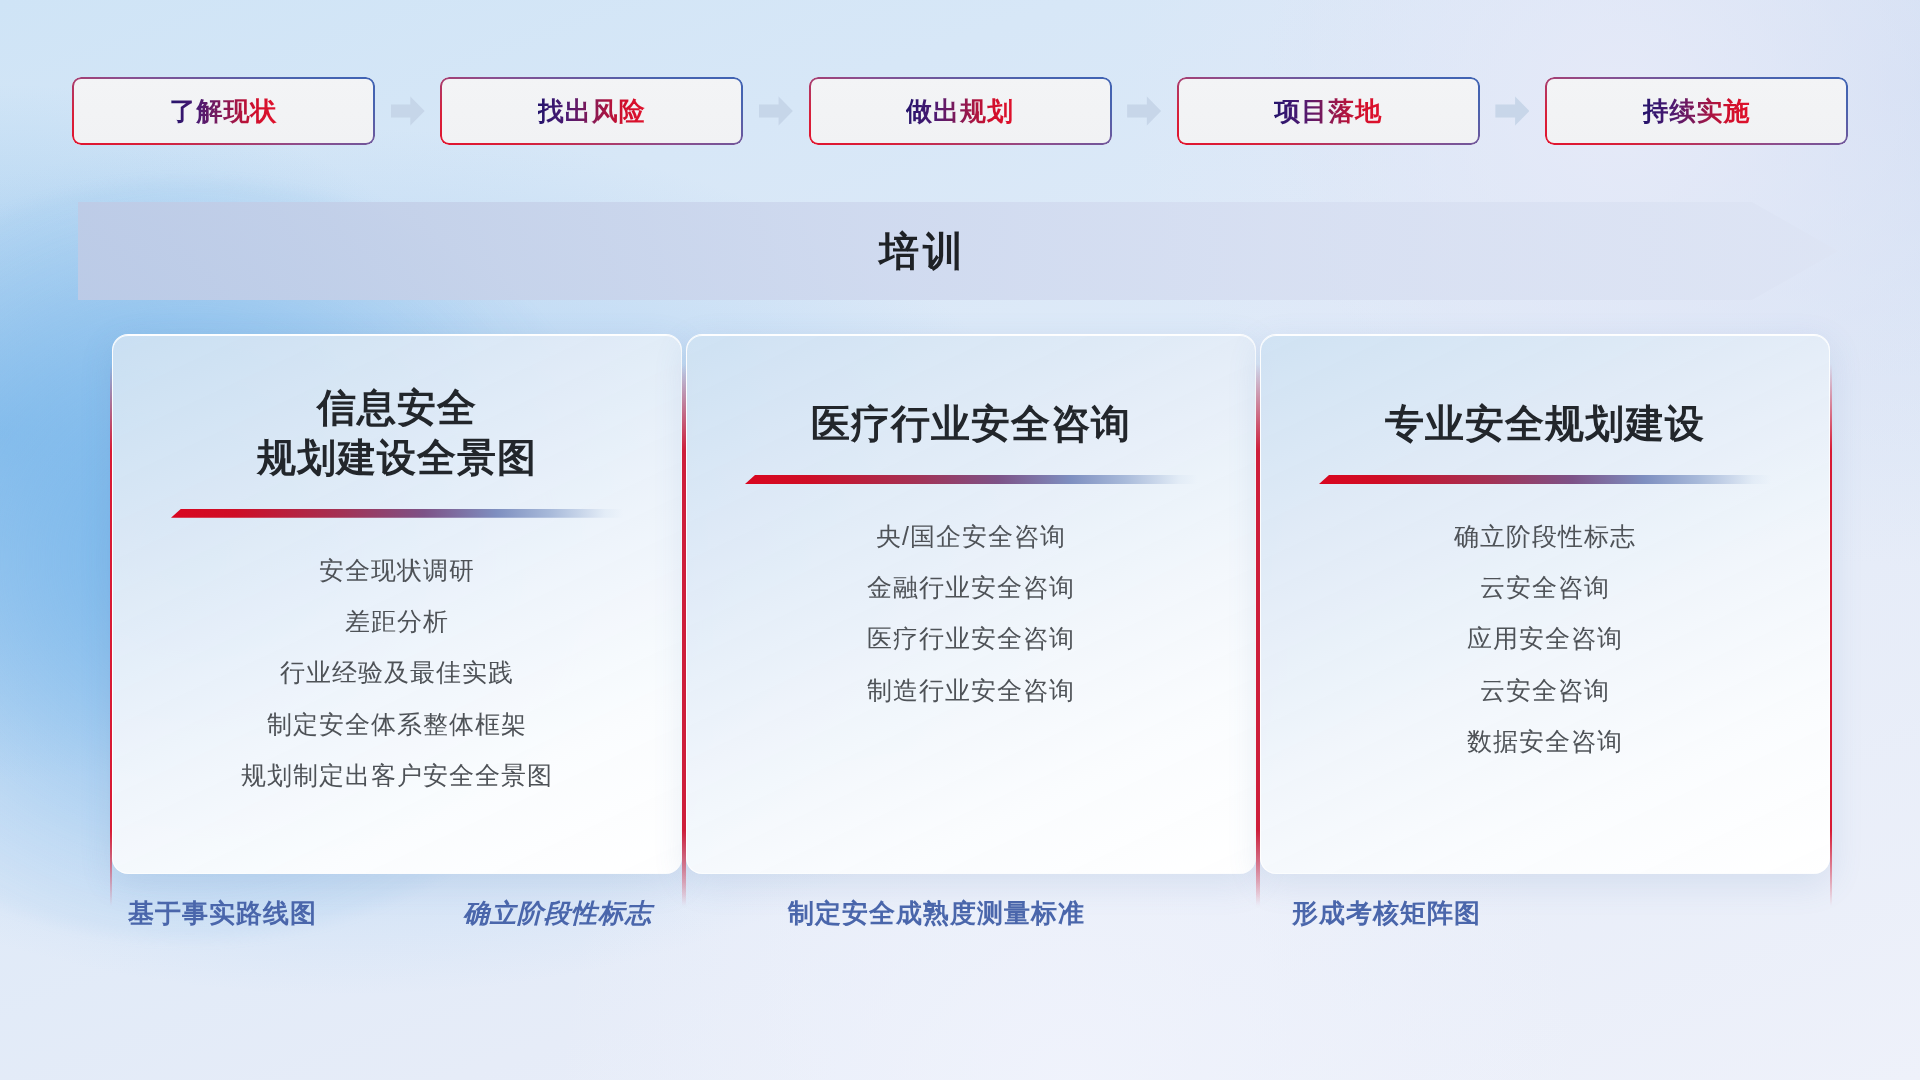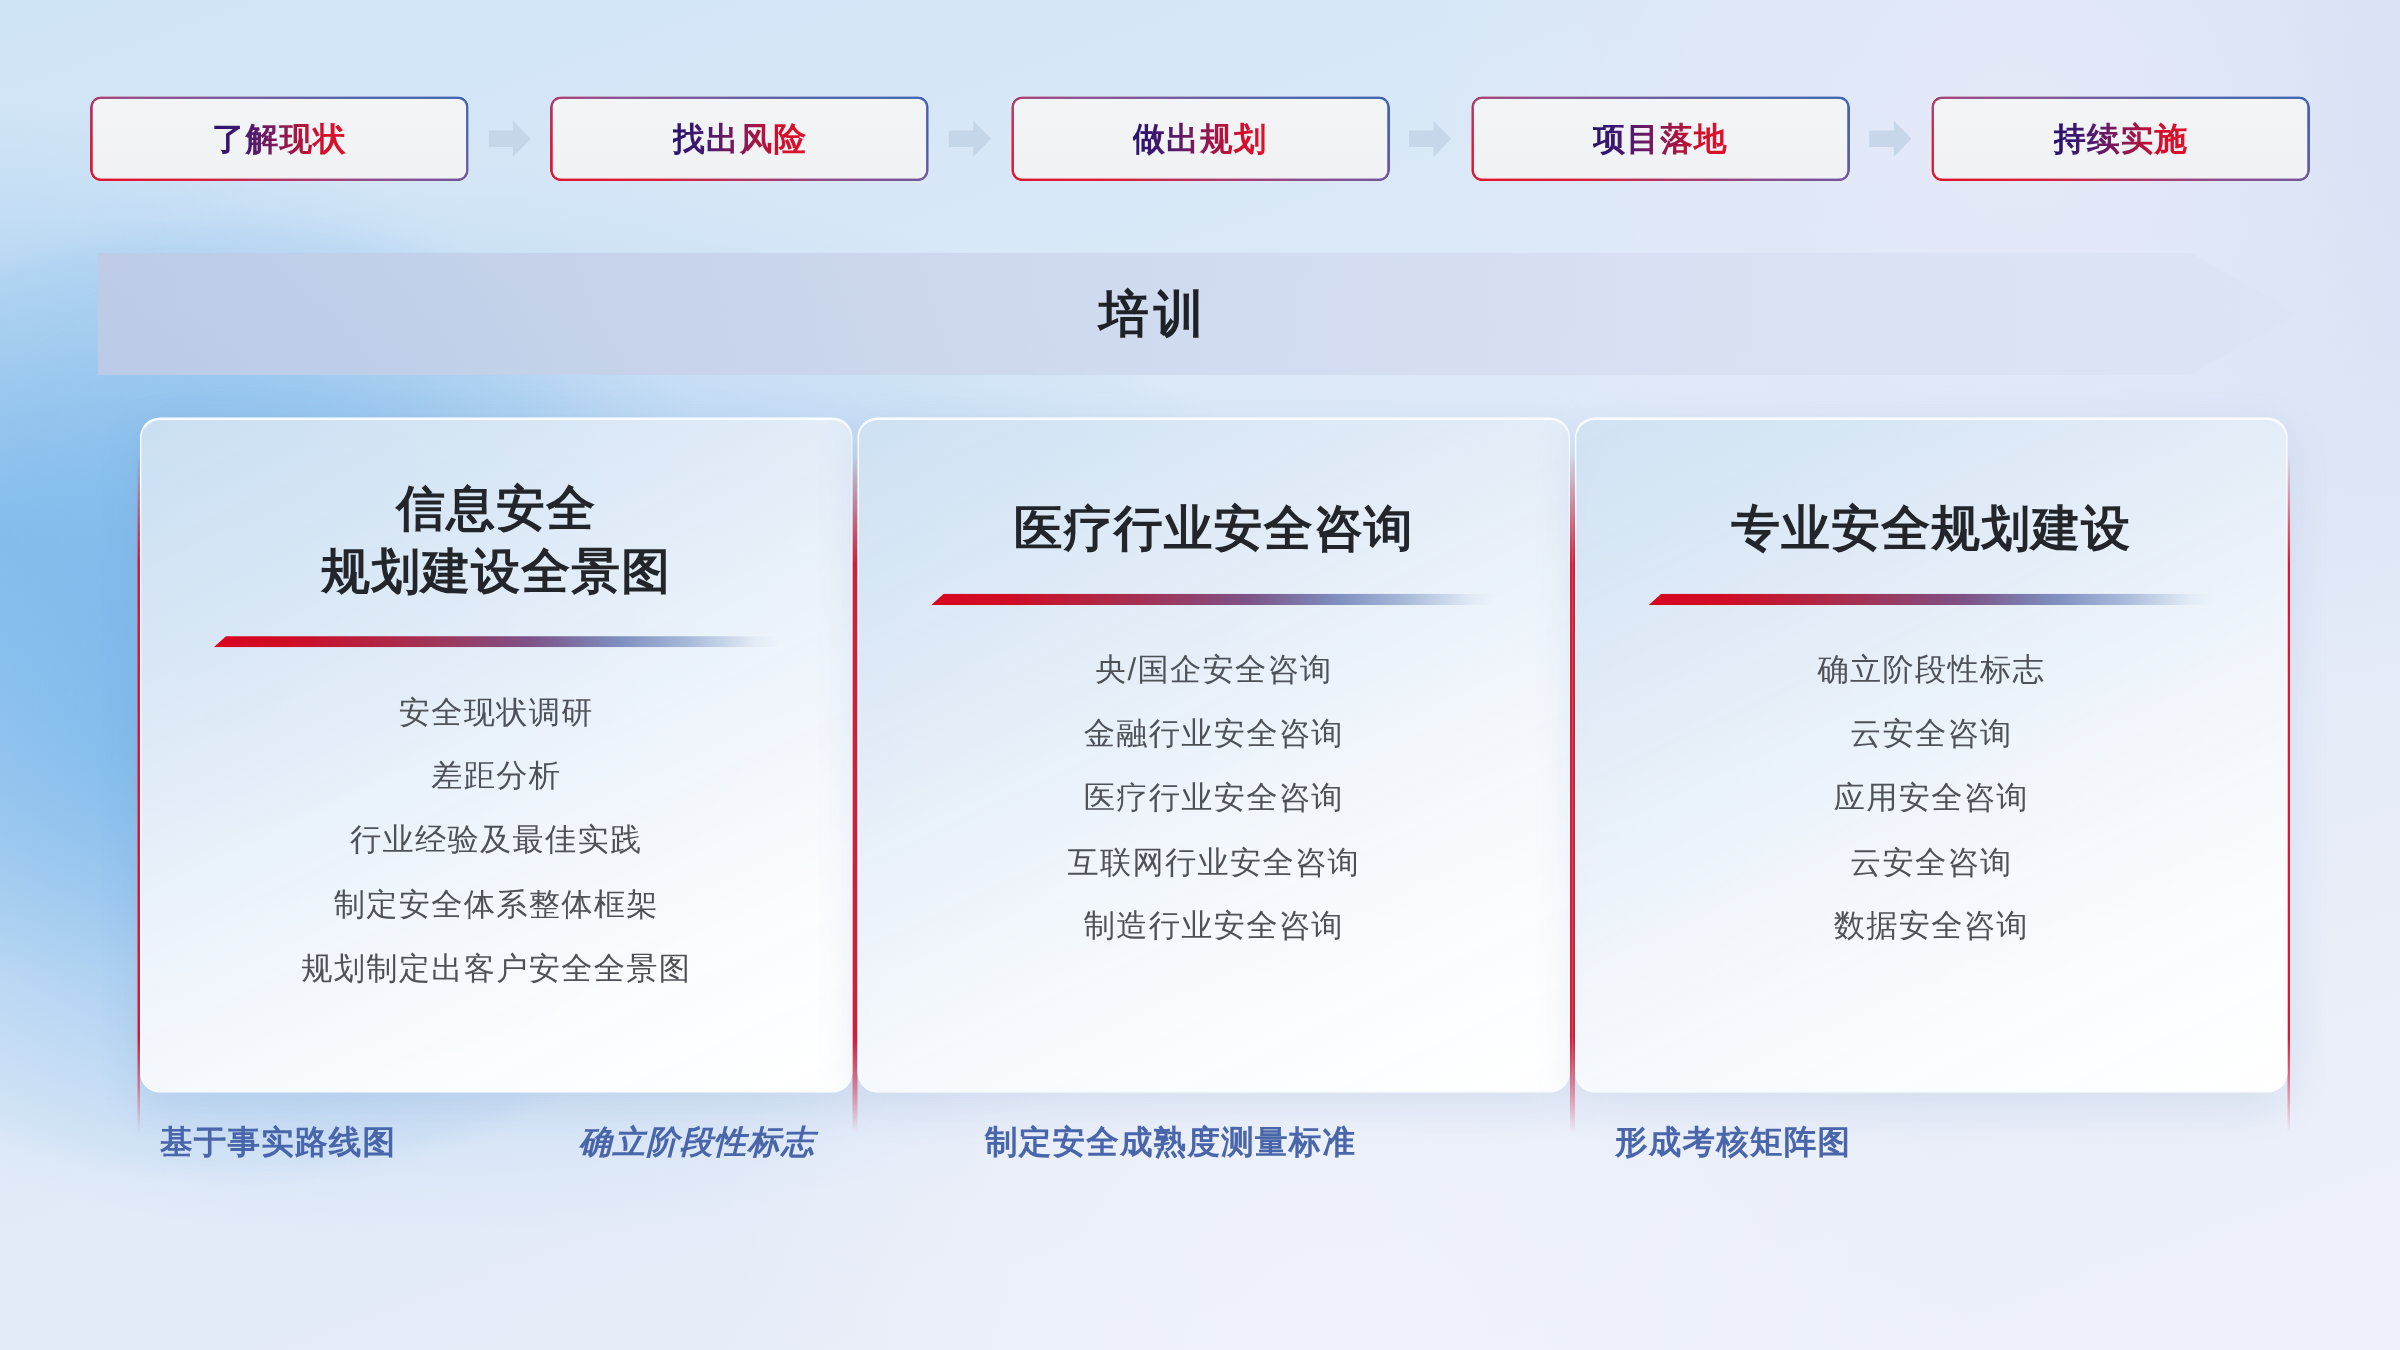--- a/index.html
+++ b/index.html
@@ -296,21 +296,20 @@
   </div>
 
   <div class="card-wrap">
     <div class="card card--short">
       <div class="card-title">医疗行业安全咨询</div>
       <div class="divider"></div>
       <ul class="card-list">
         <li>央/国企安全咨询</li>
         <li>金融行业安全咨询</li>
         <li>医疗行业安全咨询</li>
-        <li>互联网行业安全咨询</li>
         <li>制造行业安全咨询</li>
       </ul>
     </div>
   </div>
 
   <div class="card-wrap">
     <div class="card card--short">
       <div class="card-title">专业安全规划建设</div>
       <div class="divider"></div>
       <ul class="card-list">

